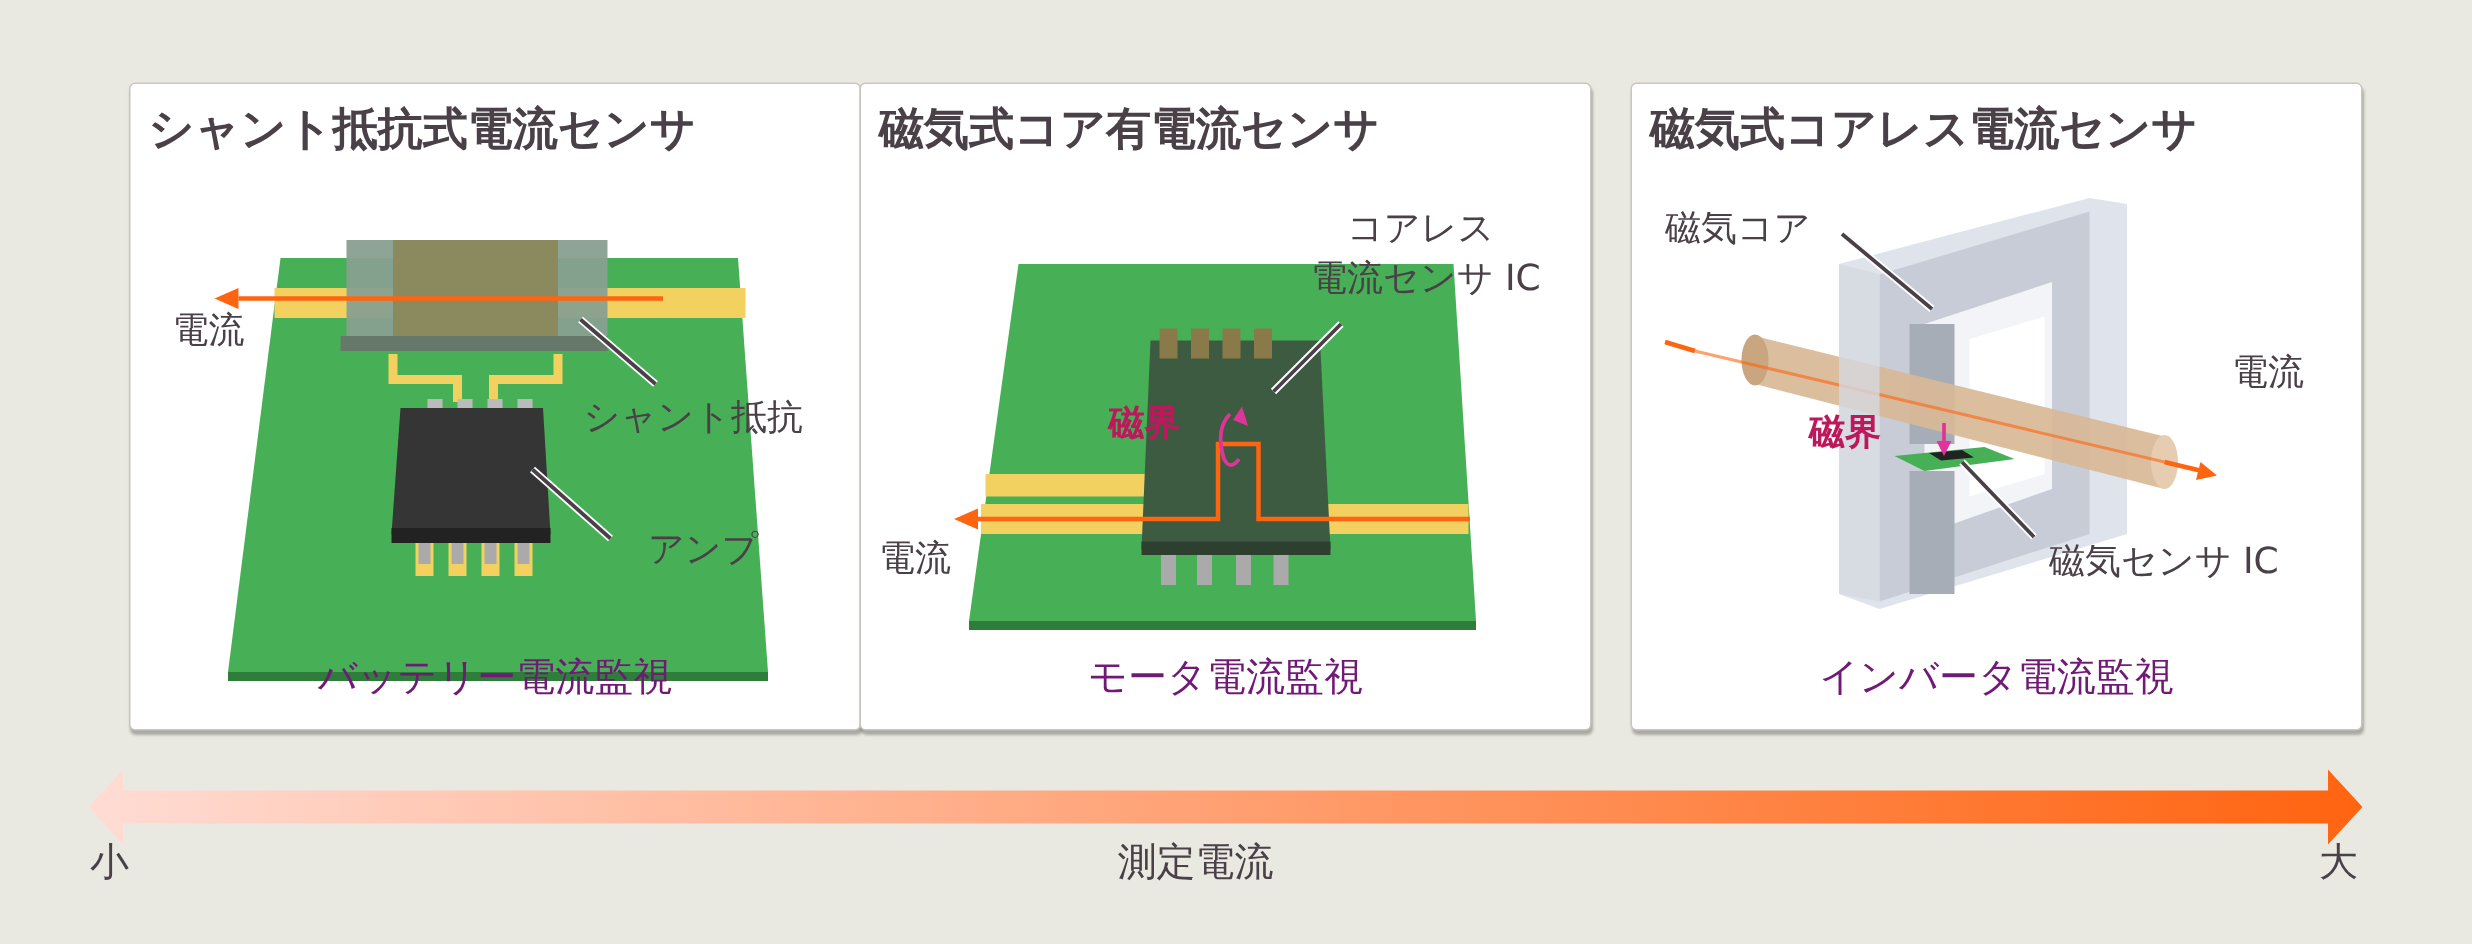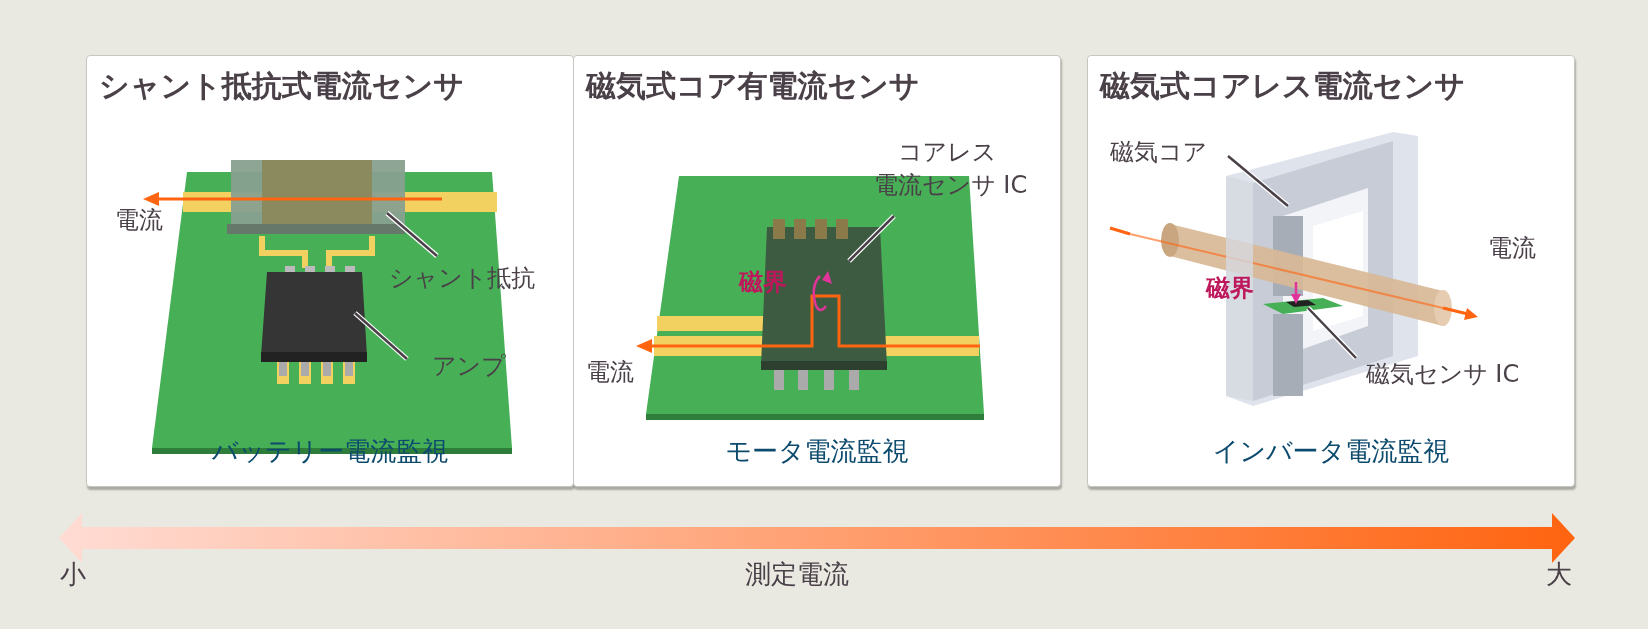--- a/index.html
+++ b/index.html
@@ -1,19 +1,19 @@
 <!DOCTYPE html>
 <html><head>
 <meta charset="utf-8">
 <style>
   html,body{margin:0;padding:0;}
   body{width:1648px;height:629px;background:#eae9e1;position:relative;overflow:hidden;font-family:"DejaVu Sans",sans-serif;color:#4a4048;}
   .panel{position:absolute;top:55px;width:488px;height:432px;background:#fff;border:1px solid #c8c6c0;border-radius:4px;box-shadow:1px 3px 2px rgba(0,0,0,0.28);box-sizing:border-box;}
   .panel-title{position:absolute;left:12px;top:10px;font-size:30px;font-weight:bold;color:#4a4048;letter-spacing:0px;white-space:nowrap;}
-  .panel-caption{position:absolute;left:0;right:0;top:378px;text-align:center;font-size:26px;color:#0c4a6e;white-space:nowrap;}
+  .panel-caption{position:absolute;left:0;right:0;top:378px;text-align:center;font-size:26px;color:#701a75;white-space:nowrap;}
   .lbl{position:absolute;font-size:24px;color:#4a4048;white-space:nowrap;line-height:1.2;}
   .lbl.mag{color:#be185d;font-weight:bold;}
   .illus{position:absolute;left:0;top:0;}
   .scale{position:absolute;left:0;top:505px;width:1648px;height:124px;}
   .scale-label{position:absolute;font-size:26px;color:#4a4048;white-space:nowrap;}
 </style>
 </head>
 <body>
 
 <div class="panel" style="left:59px;margin-left:27px;">

